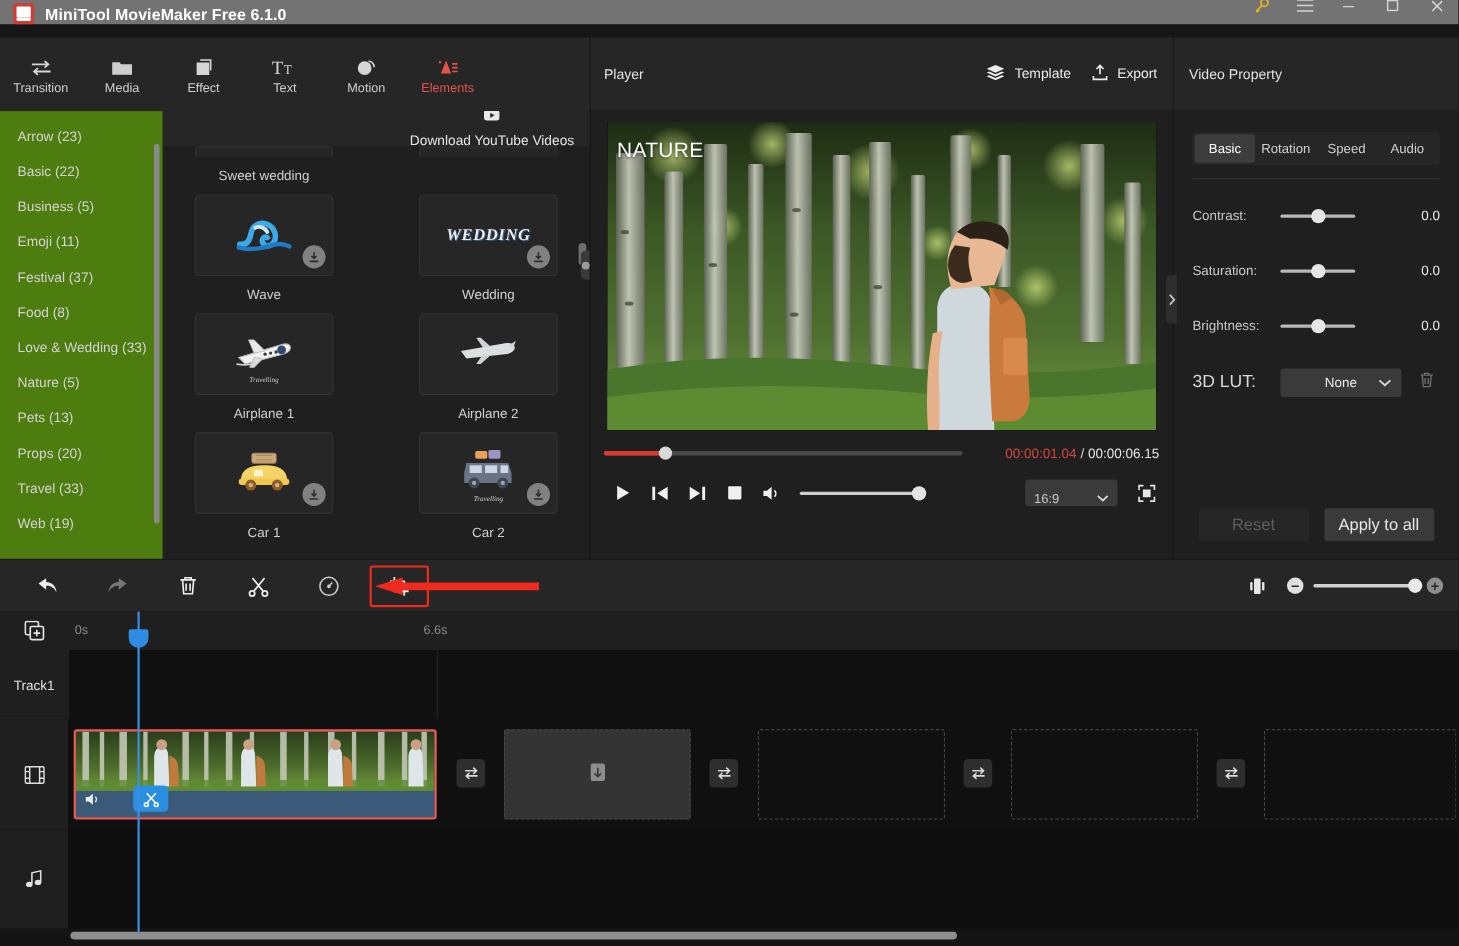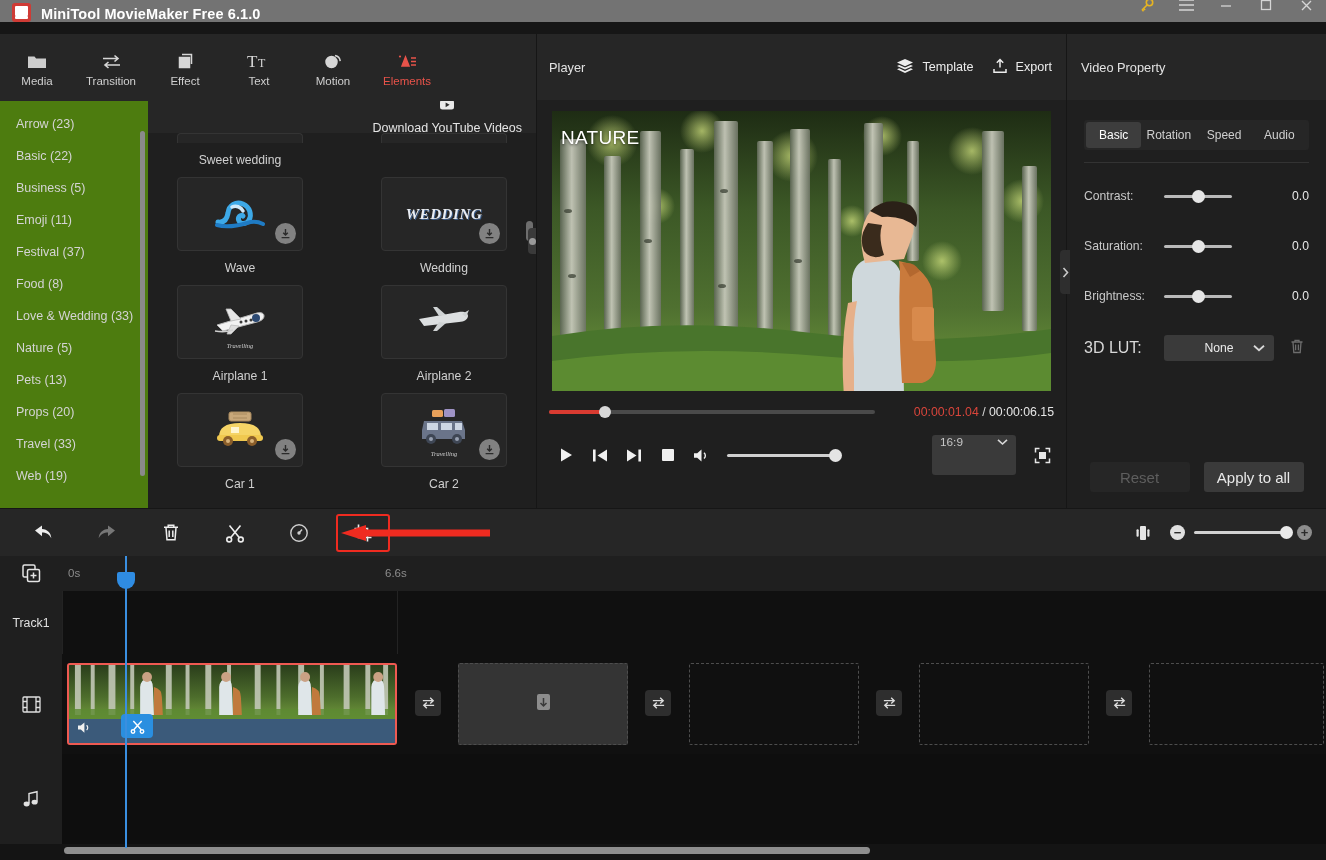--- a/index.html
+++ b/index.html
@@ -172,22 +172,22 @@
   }
   .volbar {
     position: relative; width: 110px; height: 3px; background: #cfcfcf;
     border-radius: 2px; margin-left: 8px;
   }
   .volbar .vknob {
     position: absolute; right: -5px; top: -5px; width: 13px; height: 13px;
     border-radius: 50%; background: #e4e4e4;
   }
   .ratio-sel {
-    margin-left: auto; width: 84px; height: 40px; background: #3a3a3a; border-radius: 3px;
-    display: flex; align-items: flex-start; padding: 0 8px; font-size: 11.8px; color: #c6c6c6;
+    margin-left: auto; width: 84px; height: 24px; background: #3a3a3a; border-radius: 3px;
+    display: flex; align-items: flex-end; padding: 0 8px; font-size: 11.8px; color: #c6c6c6;
   }
   .ratio-sel .chev { margin-left: auto; color: #d8d8d8; }
   .fsbtn {
     margin-left: 14px; width: 24px; height: 24px; display: flex;
     align-items: center; justify-content: center; color: #e2e2e2;
   }
 
   
   .rightpanel {
     position: absolute; left: 1067px; top: 34px; width: 259px; height: 474px;
@@ -385,34 +385,34 @@
         <svg width="15" height="15" viewBox="0 0 15 15" stroke="currentColor" stroke-width="1.4">
             <path d="M3 3l9 9M12 3l-9 9"></path>
           </svg>
       </div>
     </div>
   </div>
 
   <div class="lefttabs">
     <div class="ltab">
       <span class="ticon">
+        <svg width="21" height="17" viewBox="0 0 21 17" stroke="#d6d6d6" stroke-width="1.6" fill="none">
+          <path d="M2 5.5h15m-3.5-3 3.5 3-3.5 3"></path>
+            <path d="M19 12h-15m3.5-3L4 12l3.5 3"></path>
+        </svg>
+      </span>
+      <span>Transition</span>
+    </div>
+    <div class="ltab">
+      <span class="ticon">
         <svg width="20" height="17" viewBox="0 0 20 17" fill="#d6d6d6">
             <path d="M1 3.5h6.5l1.6 2H19v9.5H1z" opacity=".95"></path>
           </svg>
       </span>
       <span>Media</span>
-    </div>
-    <div class="ltab">
-      <span class="ticon">
-        <svg width="21" height="17" viewBox="0 0 21 17" stroke="#d6d6d6" stroke-width="1.6" fill="none">
-          <path d="M2 5.5h15m-3.5-3 3.5 3-3.5 3"></path>
-            <path d="M19 12h-15m3.5-3L4 12l3.5 3"></path>
-        </svg>
-      </span>
-      <span>Transition</span>
     </div>
     <div class="ltab">
       <span class="ticon">
         <svg width="20" height="18" viewBox="0 0 20 18" fill="none" stroke="#d6d6d6" stroke-width="1.5">
           <path d="M4.5 5.5h10v10h-10z" fill="#d6d6d6"></path>
             <path d="M7 2.5h9.5V12"></path>
         </svg>
       </span>
       <span>Effect</span>
     </div>

